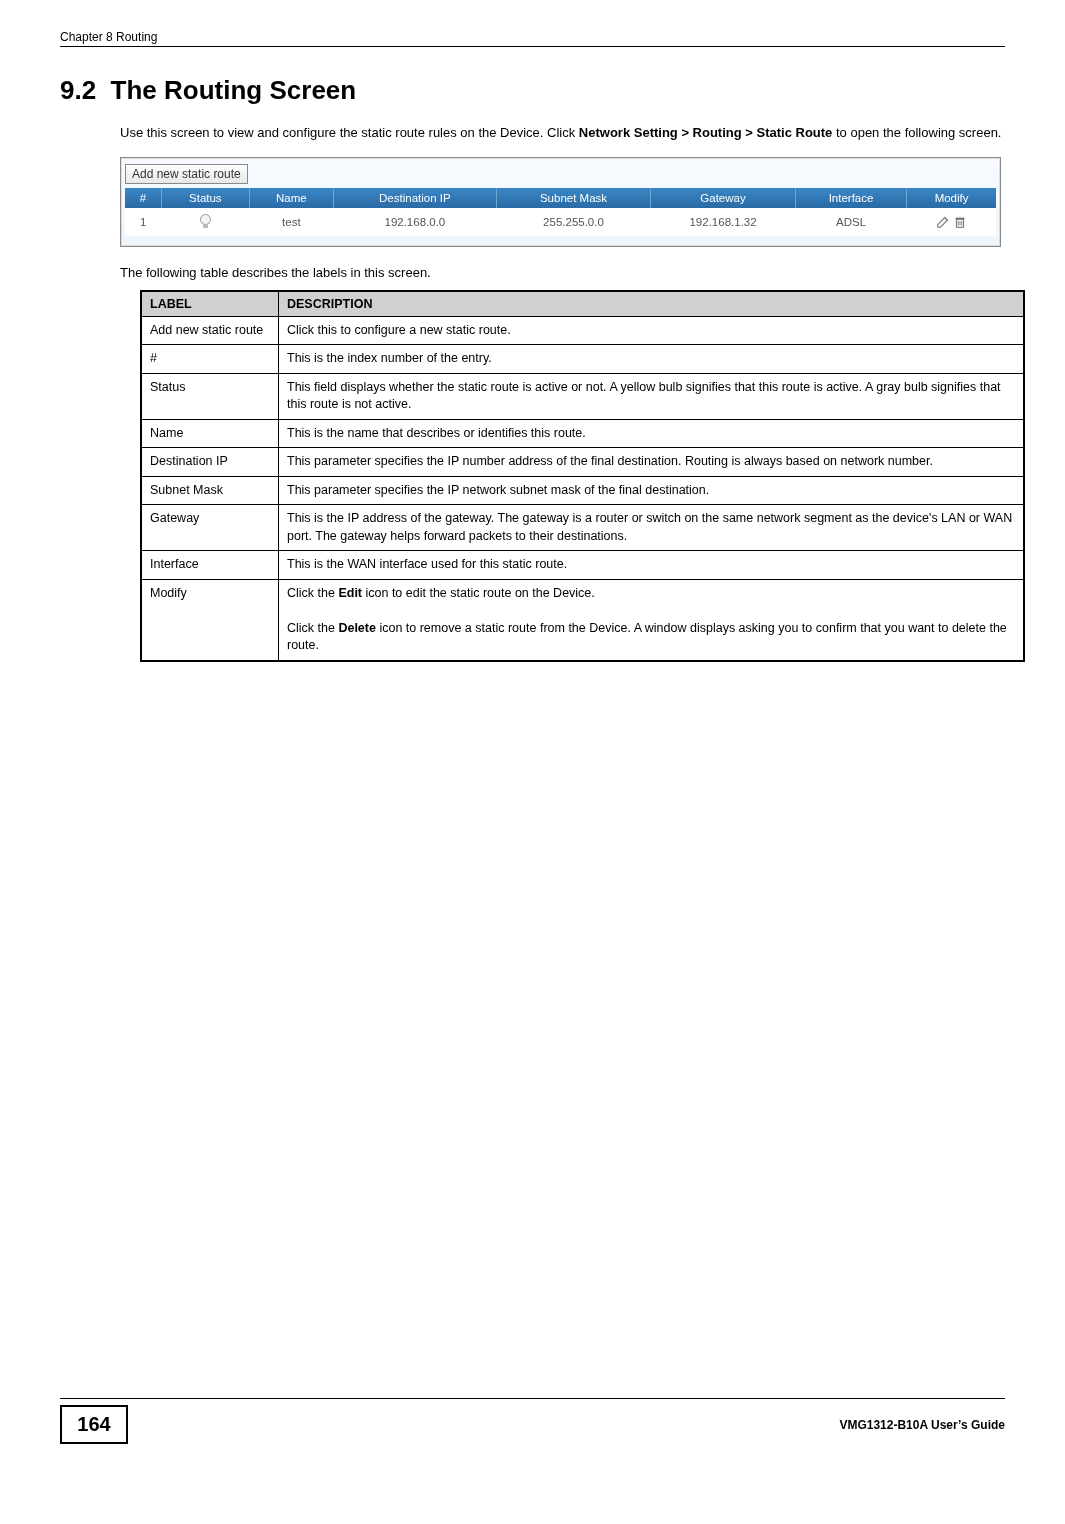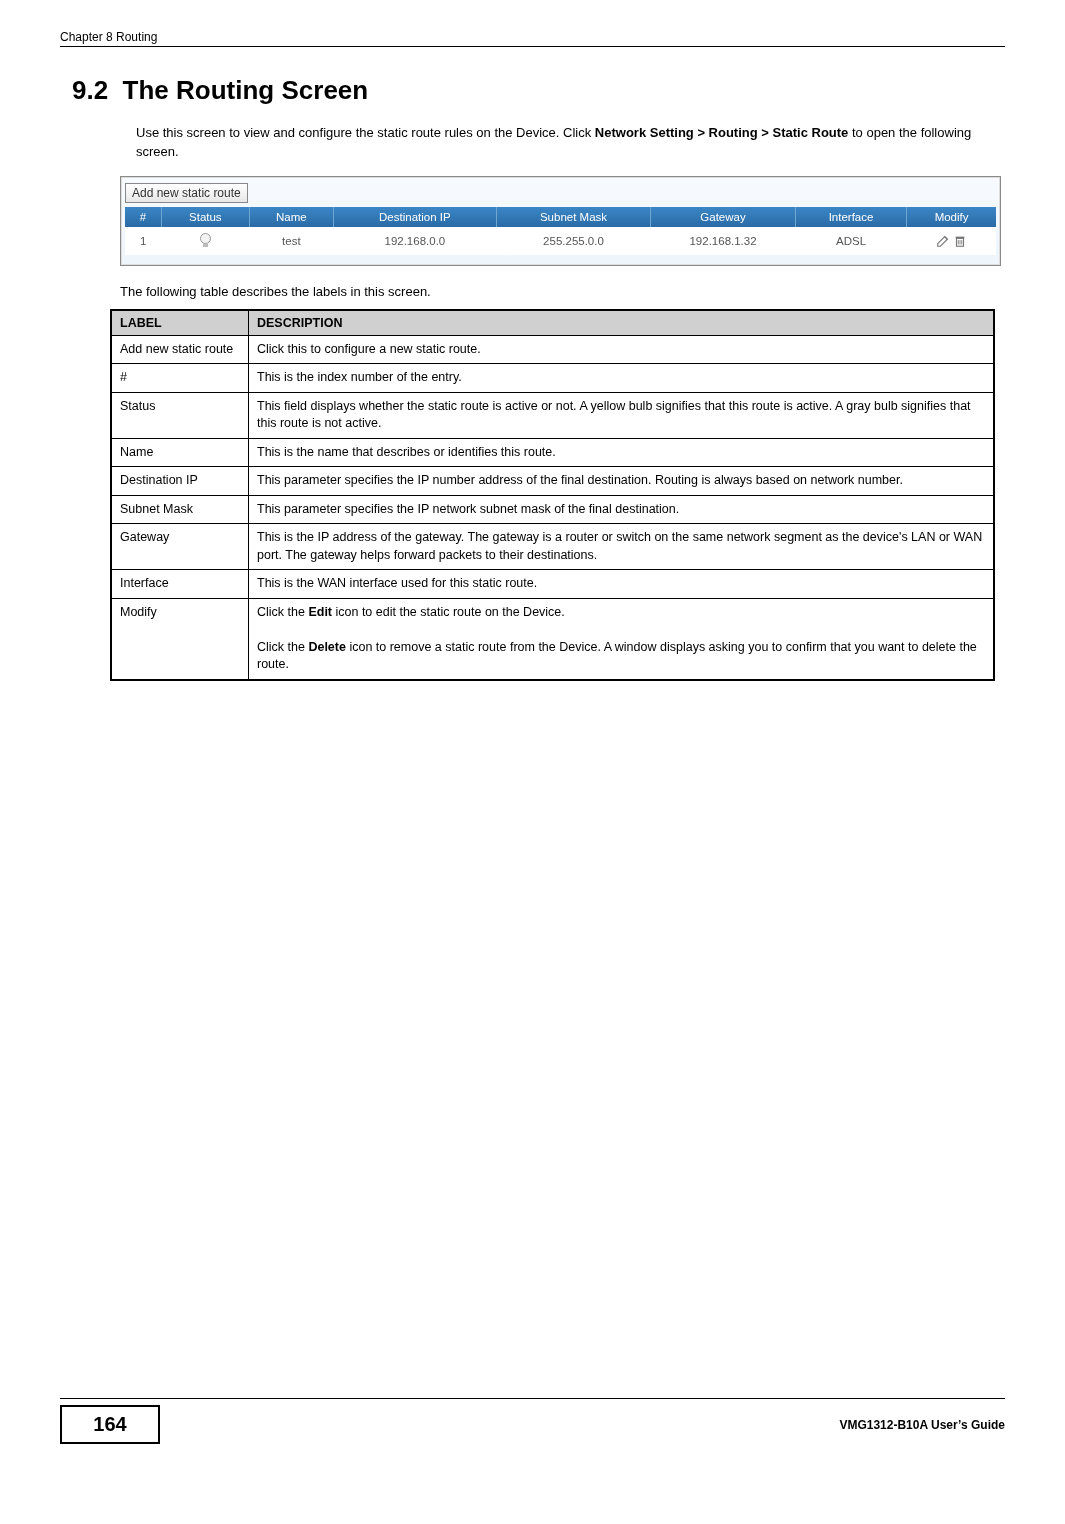--- a/index.html
+++ b/index.html
@@ -21,29 +21,29 @@
   .header-row {
     display: flex;
     justify-content: space-between;
     border-bottom: 1px solid #000;
     padding-bottom: 2px;
     font-size: 12px;
   }
   h1.section-title {
     font-size: 26px;
     font-weight: bold;
-    margin: 28px 0 18px 12px;
+    margin: 28px 0 18px 0;
   }
   .body-text {
     margin-left: 60px;
     margin-right: 0;
     line-height: 1.45;
   }
   .body-text p {
-    margin: 0 0 14px 16px;
+    margin: 0 0 14px 0;
   }
   .bold { font-weight: bold; }
   .fig-caption {
     margin: 12px 0 2px 60px;
     font-size: 13px;
   }
   .fig-caption .fignum { font-weight: bold; }
   .screenshot {
     margin-left: 60px;
     border: 1px solid #8a8a8a;
@@ -106,21 +106,21 @@
   .mod-cell svg { vertical-align: middle; }
   .after-fig {
     margin: 18px 0 10px 60px;
   }
   .tbl-caption {
     margin: 10px 0 0 60px;
     font-size: 13px;
   }
   .tbl-caption .tblnum { font-weight: bold; }
   .desc-table {
-    margin-left: 50px;
+    margin-left: 80px;
     width: calc(100% - 60px);
     border-collapse: collapse;
     border: 2px solid #000;
     font-size: 12.5px;
   }
   .desc-table th {
     background: #d0d0d0;
     text-align: left;
     padding: 5px 8px;
     border: 1px solid #000;
@@ -145,21 +145,21 @@
     border-top: 1px solid #000;
     margin-bottom: 6px;
   }
   .footer-row {
     display: flex;
     align-items: center;
     justify-content: space-between;
   }
   .pagenum-box {
     border: 2px solid #000;
-    padding: 6px 28px;
+    padding: 6px 12px;
     font-size: 20px;
     font-weight: bold;
     min-width: 40px;
     text-align: center;
   }
   .guide-name {
     font-size: 12px;
     font-weight: bold;
   }
 </style>

